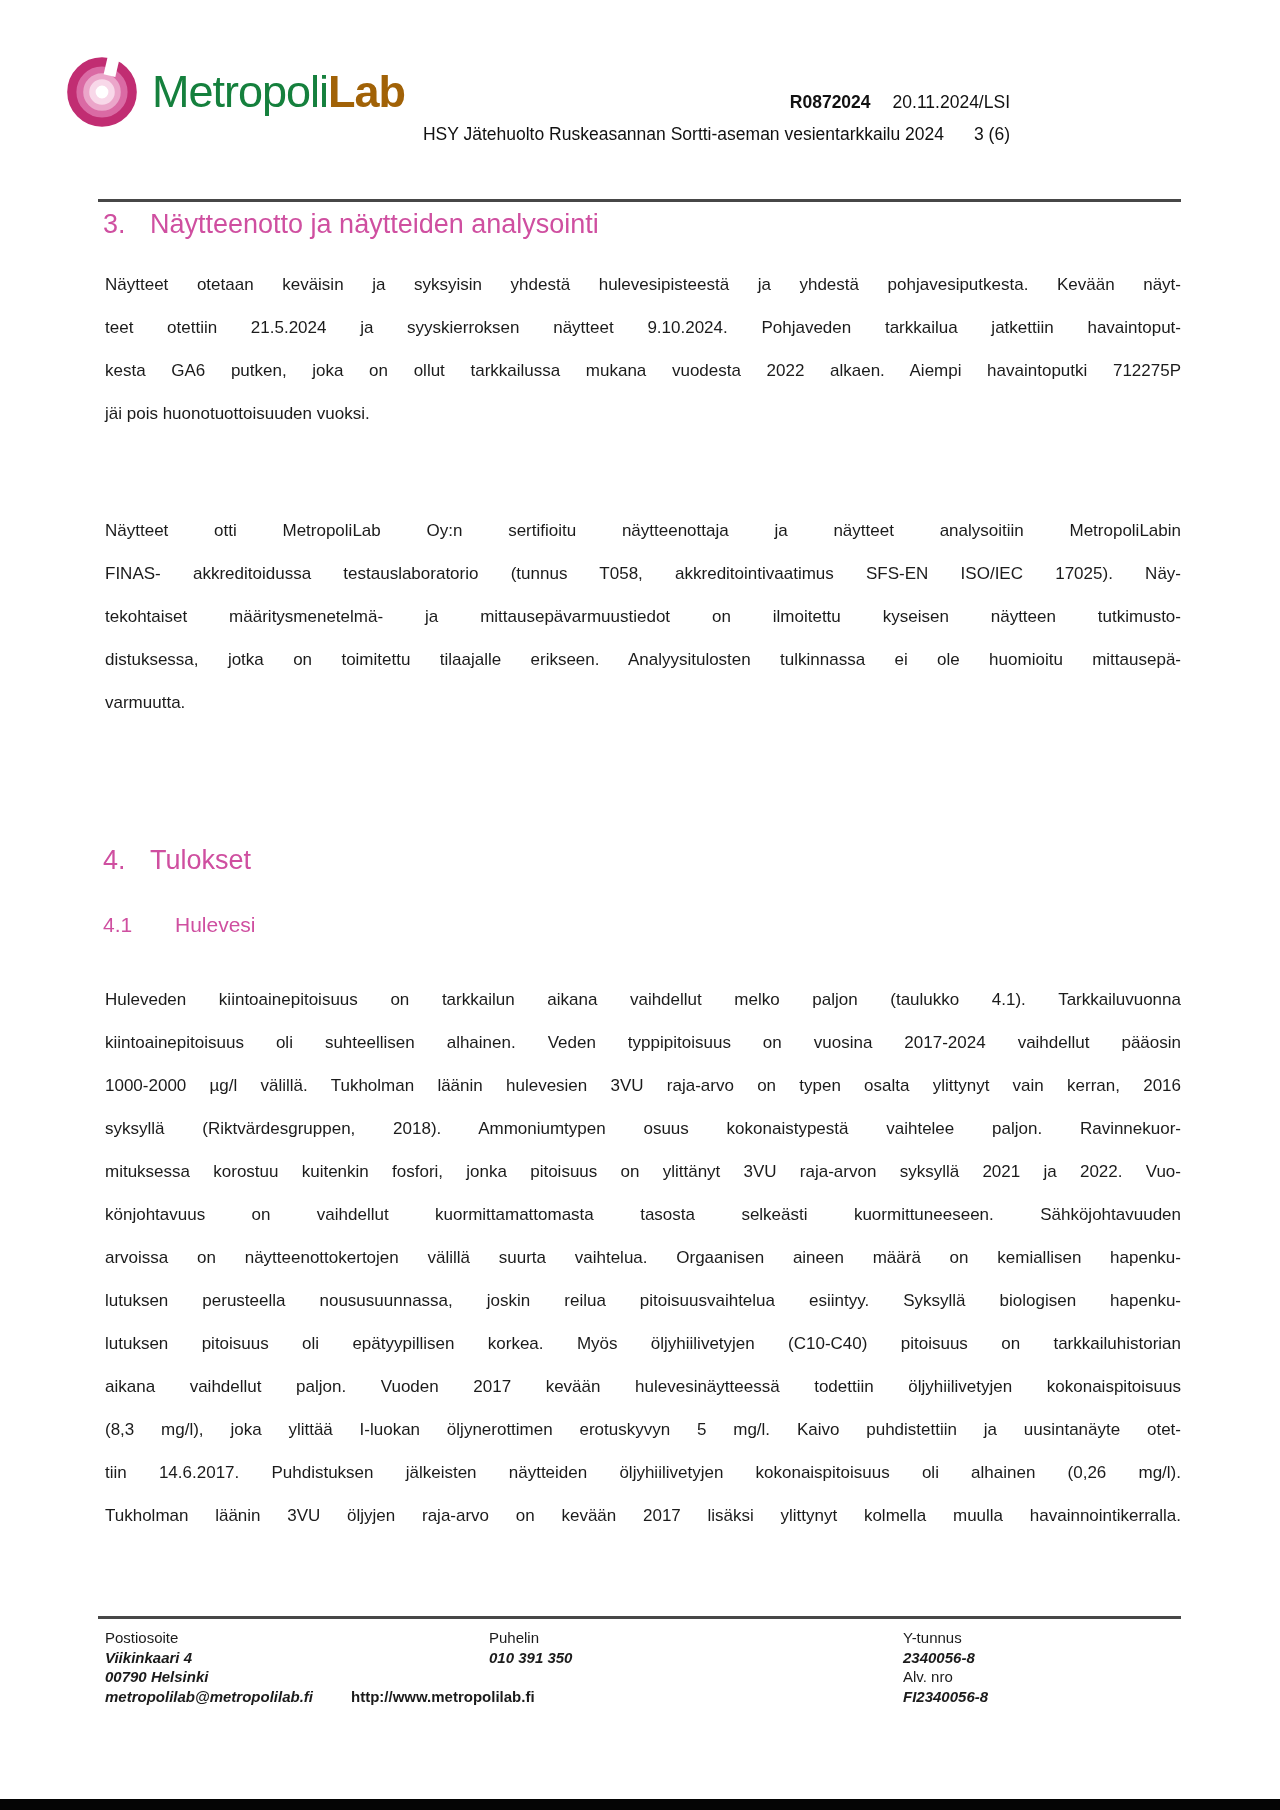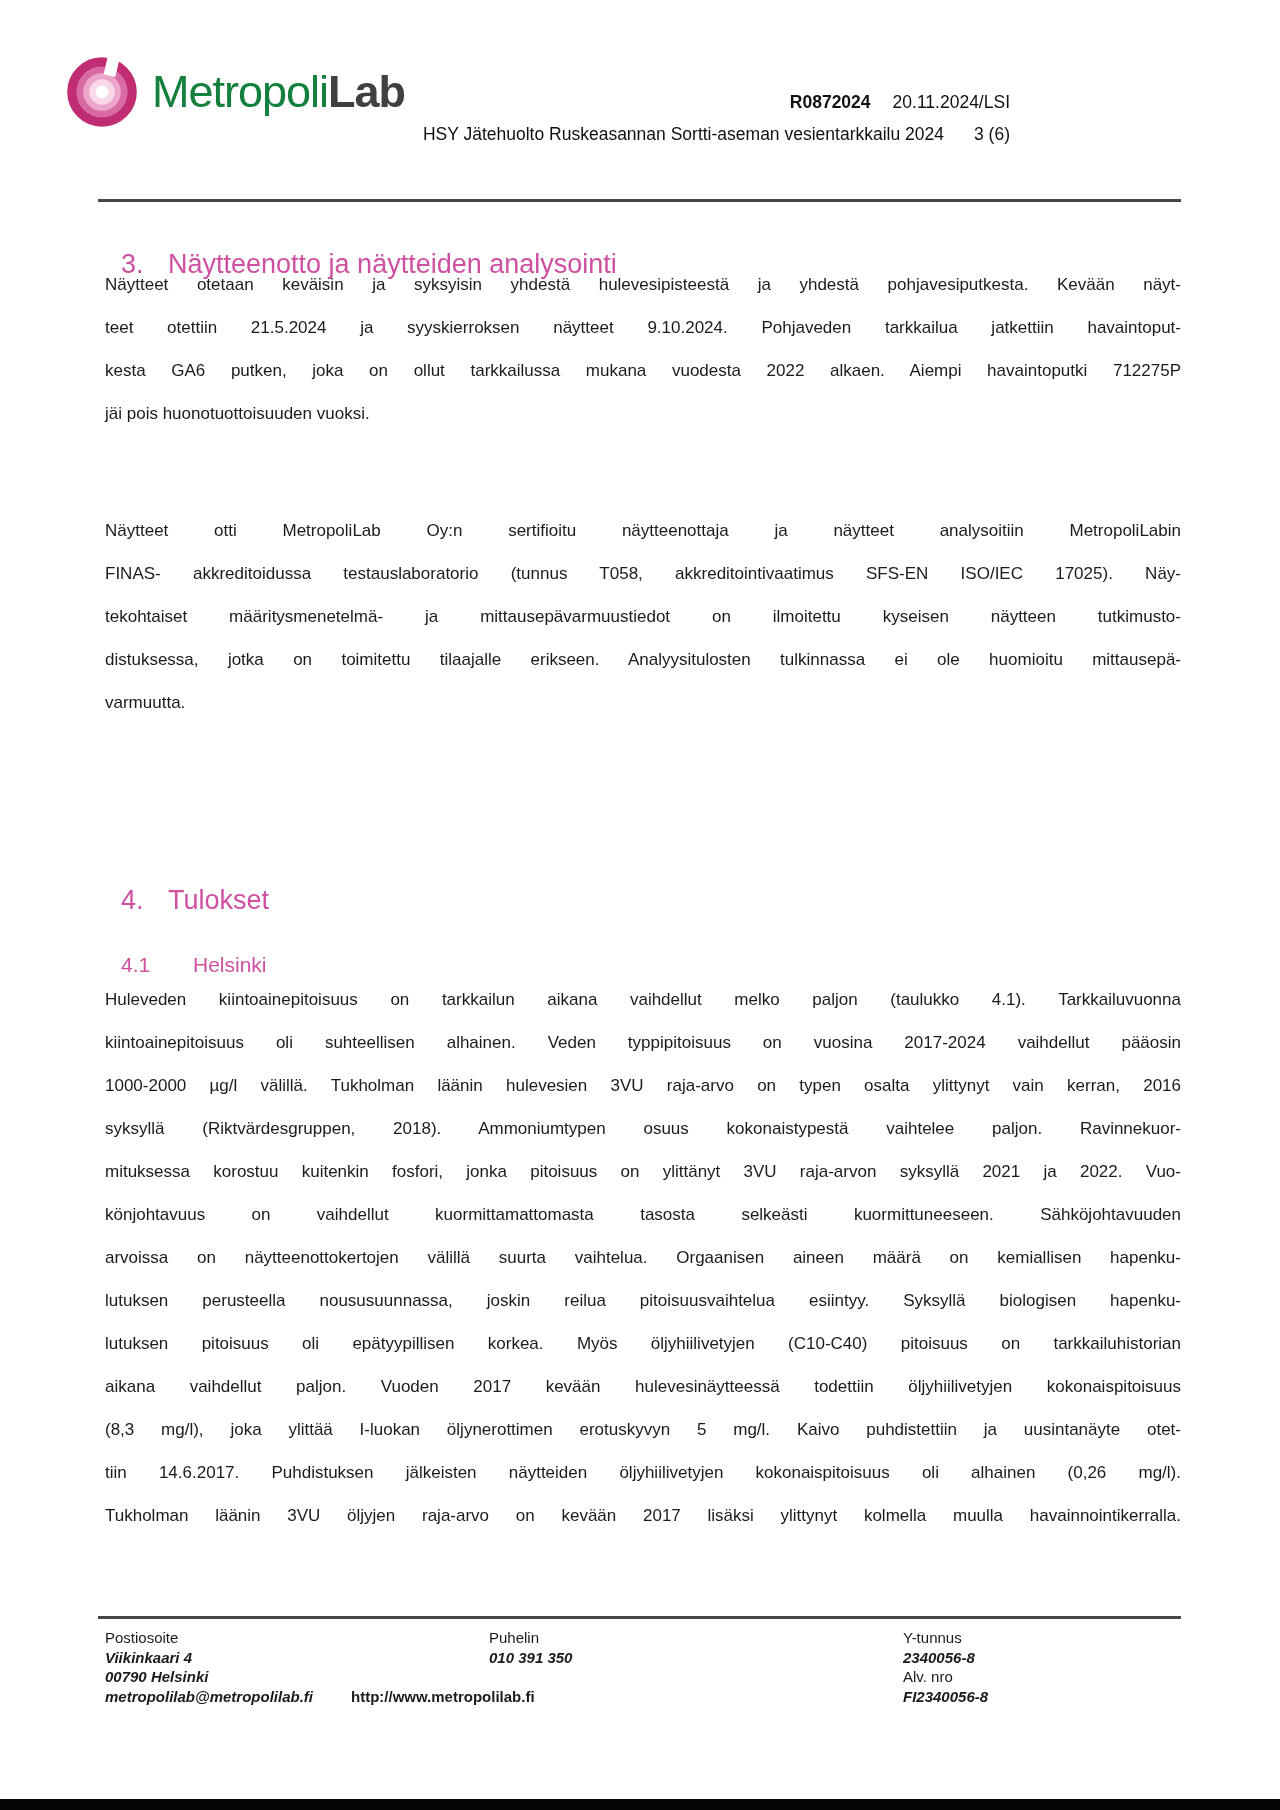--- a/index.html
+++ b/index.html
@@ -7,36 +7,36 @@
     width:1280px; height:1810px; background:#ffffff; position:relative;
     font-family:"Liberation Sans", sans-serif; color:#1c1c1c;
     overflow:hidden;
   }
 
   
   .logo { position:absolute; left:62px; top:52px; display:flex; align-items:center; gap:10px; }
   .logo-icon { width:80px; height:80px; }
   .logo-text { font-size:45px; letter-spacing:-1px; line-height:80px; white-space:nowrap; }
   .logo-prefix { color:#15803d; font-weight:400; }
-  .logo-suffix { color:#404040; font-weight:700; }
+  .logo-suffix { color:#a16207; font-weight:700; }
 
   
   .header-meta { position:absolute; right:270px; top:92px; text-align:right; font-size:17.5px; color:#111; }
   .hm-line { white-space:nowrap; }
   .hm-line1 { margin-bottom:11px; }
   .report-no { font-weight:700; }
   .gap20 { display:inline-block; width:22px; }
   .gap28 { display:inline-block; width:30px; }
 
   .rule { position:absolute; background:#474747; height:3px; left:98px; width:1083px; }
   .rule-top { top:199px; }
   .rule-bottom { top:1616px; }
 
   
-  .sec-heading { position:absolute; left:121px; color:#cf4fa0; white-space:nowrap;margin-top:40px; }
+  .sec-heading { position:absolute; left:103px; color:#cf4fa0; white-space:nowrap; }
   .sec-h1 { font-size:27px; top:209px; }
   .sec-h4 { font-size:27px; top:845px; }
   .sec-h41 { font-size:21px; top:913px; }
   .h-num-wide { display:inline-block; width:47px; }
   .h-num-sub { display:inline-block; width:72px; }
 
   
   .para { position:absolute; left:105px; width:1076px; font-size:17px; line-height:43px; color:#1b1b1b; }
   .p-sampling { top:263px; }
   .p-analysis { top:509px; }
@@ -102,21 +102,21 @@
       <div class="tline">tekohtaiset määritysmenetelmä- ja mittausepävarmuustiedot on ilmoitettu kyseisen näytteen tutkimusto-</div>
       <div class="tline">distuksessa, jotka on toimitettu tilaajalle erikseen. Analyysitulosten tulkinnassa ei ole huomioitu mittausepä-</div>
       <div class="tline tline-last">varmuutta.</div>
     </div>
 
   <div class="sec-heading sec-h4">
     <span class="h-num-wide">4.</span><span>Tulokset</span>
   </div>
 
   <div class="sec-heading sec-h41">
-    <span class="h-num-sub">4.1</span><span>Helsinki</span>
+    <span class="h-num-sub">4.1</span><span>Hulevesi</span>
   </div>
 
   <div class="para p-hulevesi">
       <div class="tline">Huleveden kiintoainepitoisuus on tarkkailun aikana vaihdellut melko paljon (taulukko 4.1). Tarkkailuvuonna</div>
       <div class="tline">kiintoainepitoisuus oli suhteellisen alhainen. Veden typpipitoisuus on vuosina 2017-2024 vaihdellut pääosin</div>
       <div class="tline">1000-2000 µg/l välillä. Tukholman läänin hulevesien 3VU raja-arvo on typen osalta ylittynyt vain kerran, 2016</div>
       <div class="tline">syksyllä (Riktvärdesgruppen, 2018). Ammoniumtypen osuus kokonaistypestä vaihtelee paljon. Ravinnekuor-</div>
       <div class="tline">mituksessa korostuu kuitenkin fosfori, jonka pitoisuus on ylittänyt 3VU raja-arvon syksyllä 2021 ja 2022. Vuo-</div>
       <div class="tline">könjohtavuus on vaihdellut kuormittamattomasta tasosta selkeästi kuormittuneeseen. Sähköjohtavuuden</div>
       <div class="tline">arvoissa on näytteenottokertojen välillä suurta vaihtelua. Orgaanisen aineen määrä on kemiallisen hapenku-</div>

